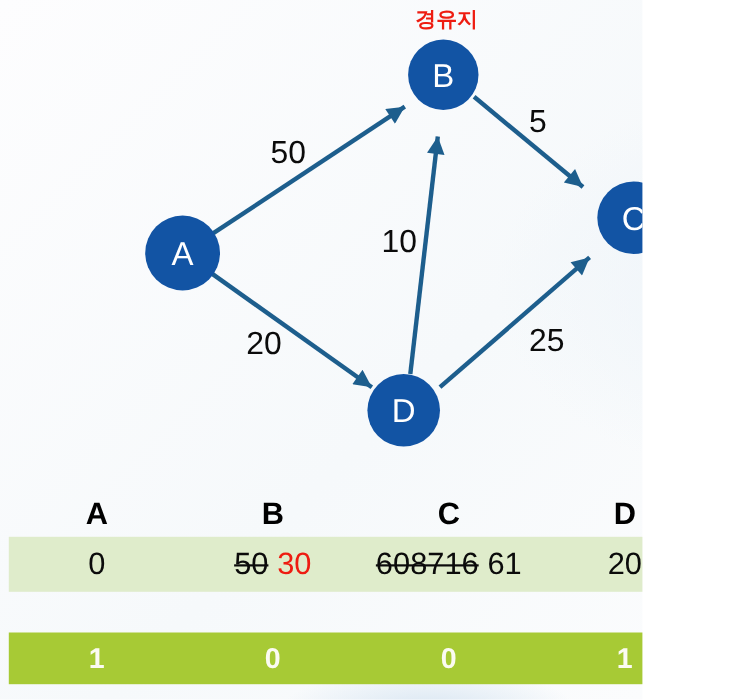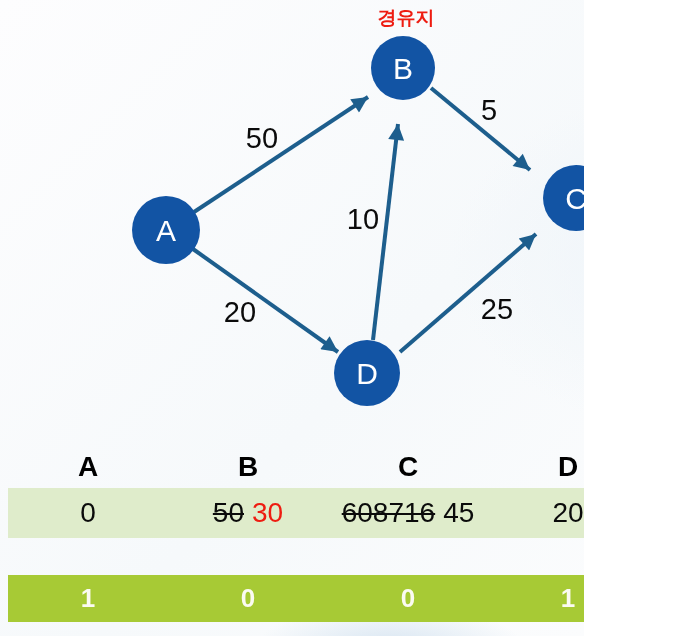--- a/index.html
+++ b/index.html
@@ -118,21 +118,21 @@
   <div class="table-area dist-row trow" style="position:absolute;">
     <div class="cell">
       <span>0</span>
     </div>
     <div class="cell">
       <s>50</s>
       <span class="updated" style="color:#ee1c11;">30</span>
     </div>
     <div class="cell">
       <s>608716</s>
-      <span>45</span>
+      <span>61</span>
     </div>
     <div class="cell">
       <span>20</span>
     </div>
   </div>
 
   <div class="table-area visited-row trow" style="position:absolute;">
     <div class="cell">1</div>
     <div class="cell">0</div>
     <div class="cell">0</div>

